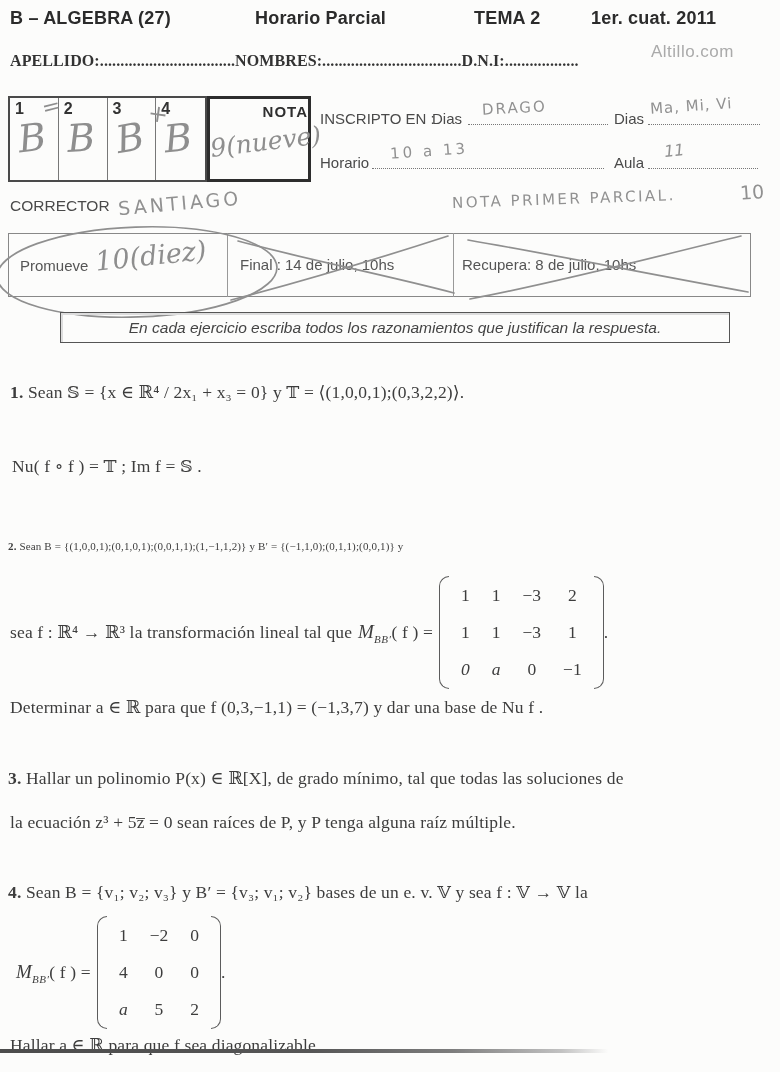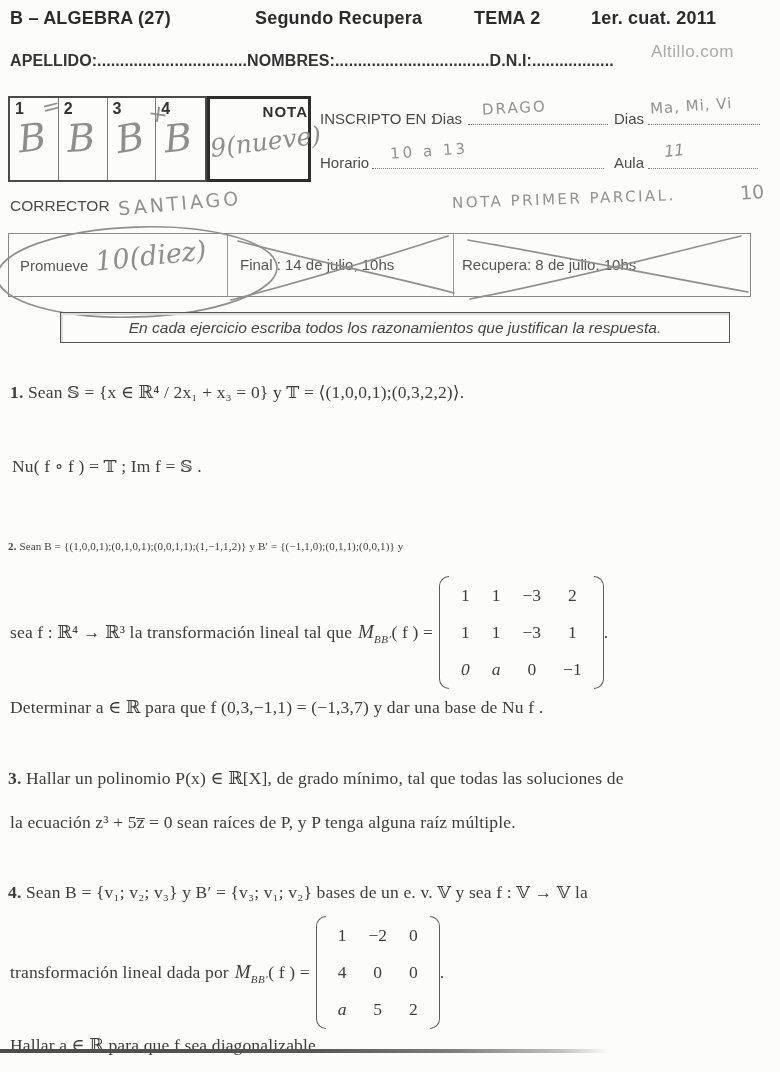--- a/index.html
+++ b/index.html
@@ -1,21 +1,21 @@
 <!DOCTYPE html>
 <html><head>
 <meta charset="utf-8">
 <style>
   html,body{margin:0;padding:0;background:#e8e8e8;}
   .page{position:relative;width:780px;height:1072px;background:#fcfcfb;margin:0 auto;overflow:hidden;
         font-family:"Liberation Sans",sans-serif;color:#2e2e2e;}
   .abs{position:absolute;}
   .serif{font-family:"Liberation Serif","DejaVu Serif",serif;}
   .hdr{font-size:18px;font-weight:bold;color:#2b2b2b;letter-spacing:0.2px;white-space:nowrap;}
-  .fields{font-size:16px;font-weight:bold;color:#333;white-space:nowrap;letter-spacing:0.1px;}
+  .fields{font-size:16px;font-weight:bold;color:#333;white-space:nowrap;letter-spacing:0.1px;font-family:Liberation Serif, serif;}
   .watermark{font-size:17px;color:#aaa;letter-spacing:0.5px;}
   
   .gtable{display:flex;border:2px solid #4a4a4a;box-sizing:border-box;}
   .gcell{width:49px;border-right:1px solid #777;position:relative;box-sizing:border-box;}
   .gcell:last-child{border-right:none;}
   .gnum{position:absolute;left:5px;top:2px;font-size:16px;font-weight:bold;color:#333;}
   .ghw{position:absolute;left:8px;top:18px;font-size:38px;}
   .hw{font-family:"DejaVu Serif",serif;font-style:italic;color:#8e8e8e;white-space:nowrap;}
   .hwcaps{font-family:"DejaVu Sans",sans-serif;font-style:normal;color:#919191;white-space:nowrap;}
   .nota-box{border:3px solid #2d2d2d;box-sizing:border-box;text-align:right;}
@@ -46,21 +46,21 @@
   .c4{grid-template-columns:repeat(4,auto);}
   .c3{grid-template-columns:repeat(3,auto);}
   .botbar{height:4px;background:linear-gradient(90deg,#4c4c4c 0%,#565656 40%,#7d7d7d 58%,#c2c2c2 72%,rgba(0,0,0,0) 78%);}
 </style>
 </head>
 <body>
 
 <div class="page">
 
   <div class="abs hdr" style="left:10px;top:8px">B – ALGEBRA (27)</div>
-  <div class="abs hdr" style="left:255px;top:8px">Segundo Recupera</div>
+  <div class="abs hdr" style="left:255px;top:8px">Horario Parcial</div>
   <div class="abs hdr" style="left:474px;top:8px">TEMA 2</div>
   <div class="abs hdr" style="left:591px;top:8px">1er. cuat. 2011</div>
   <div class="abs watermark" style="left:651px;top:42px">Altillo.com</div>
   <div class="abs fields" style="left:10px;top:52px">APELLIDO:.................................NOMBRES:..................................D.N.I:..................</div>
 
   <div class="abs gtable" style="left:8px;top:96px;width:199px;height:86px">
     <div class="gcell">
       <span class="gnum">1</span>
       <span class="ghw hw" style="transform:rotate(-7deg)">B</span>
     </div>
@@ -159,21 +159,20 @@
 
   <div class="abs pline serif" style="left:8px;top:768px">
     <span class="pnum">3.</span><span> Hallar un polinomio  P(x) ∈ ℝ[X], de grado mínimo, tal que todas las soluciones de</span>
   </div>
   <div class="abs pline serif" style="left:10px;top:812px">la ecuación   z³ + 5z̅ = 0  sean raíces de P, y P tenga alguna raíz múltiple.</div>
 
   <div class="abs pline serif" style="left:8px;top:882px">
     <span class="pnum">4.</span><span> Sean  B = {v₁; v₂; v₃}  y  B′ = {v₃; v₁; v₂}  bases de un e. v.  𝕍   y sea   f : 𝕍 → 𝕍  la</span>
   </div>
   <div class="abs mline serif" style="left:10px;top:915px;height:115px">
-    <span class="pline">transformación lineal dada por  </span>
     <span class="pline" style="margin-left:6px"><span class="mletter">M</span><sub class="msub">BB′</sub><span>( f ) =</span></span>
     <span class="mrow">
       <span class="paren l"></span>
       <span class="mgrid c3">
         <span>1</span>
           <span>−2</span>
           <span>0</span>
         <span>4</span>
           <span>0</span>
           <span>0</span>

